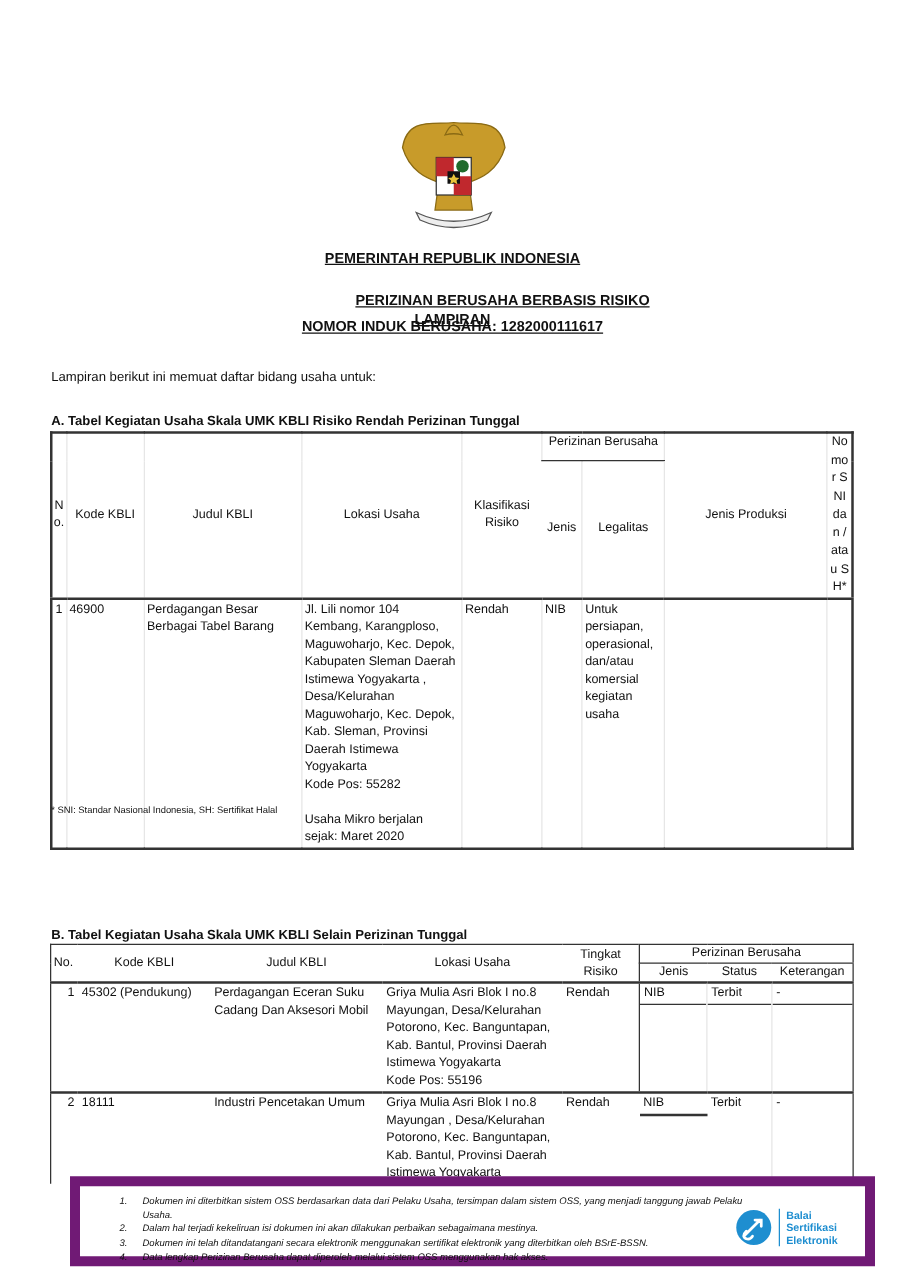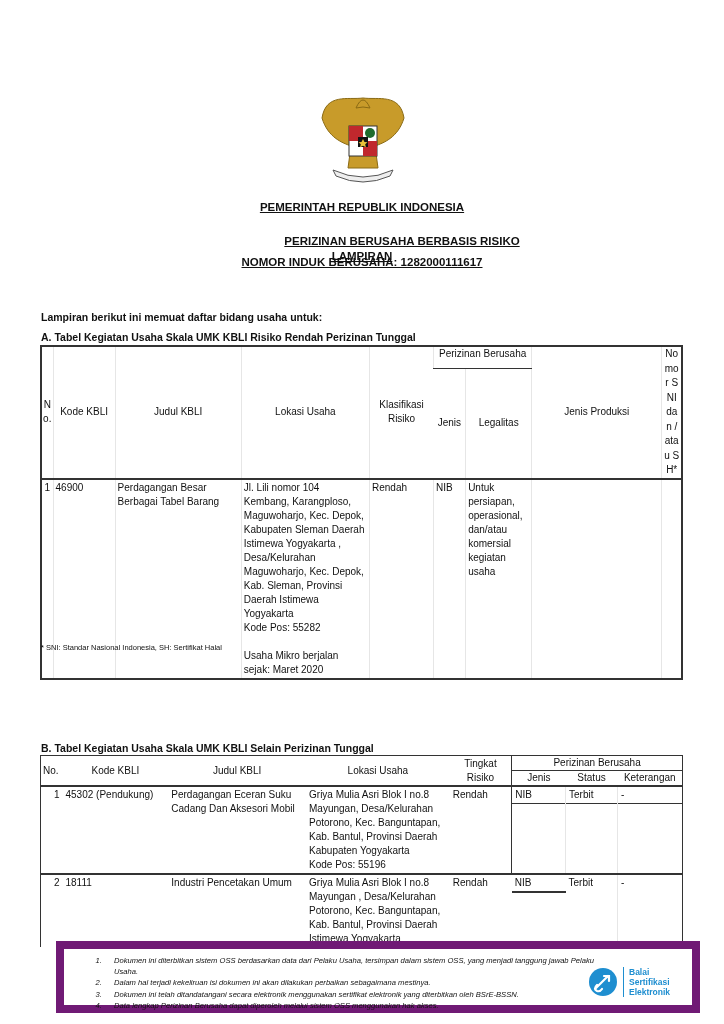--- a/index.html
+++ b/index.html
@@ -1,20 +1,20 @@
 <!DOCTYPE html>
 <html><head>
 <meta charset="utf-8">
 <style>
   html,body{margin:0;padding:0;background:#fff;}
   body{width:724px;height:1024px;position:relative;overflow:hidden;font-family:"Liberation Sans",sans-serif;color:#111;}
   .abs{position:absolute;}
   .emblem{left:318px;top:88px;width:90px;height:100px;}
   .hdr{left:0;width:724px;text-align:center;font-weight:bold;font-size:11.5px;text-decoration:underline;}
-  .intro{left:41px;top:311px;font-size:10.5px;font-weight:bold;}
+  .intro{left:41px;top:296px;font-size:10.5px;}
   .sec-title{font-weight:bold;font-size:10.5px;}
   table{border-collapse:collapse;font-size:10px;line-height:14px;}
   td,th{vertical-align:top;padding:1px 2px;font-weight:normal;}
   
   #tA{position:absolute;left:40px;top:345px;width:643px;height:297px;border:2px solid #333;}
   #tA th{text-align:center;vertical-align:middle;border-bottom:2px solid #333;}
   #tA td, #tA th{border-left:1px solid #e6e6e6;}
   #tA td:first-child, #tA th:first-child{border-left:none;text-align:center;}
   .sub-hdr{border-bottom:1px solid #333 !important;padding:0 !important;height:14px;}
   .narrow{font-size:10px;line-height:14.5px;word-break:break-all;padding:0 1px !important;}
@@ -133,21 +133,21 @@
   <tr>
     <th style="border-left:1px solid #333;">Jenis</th>
     <th>Status</th>
     <th>Keterangan</th>
   </tr>
   <tr>
     <td style="text-align:right;">1</td>
     <td>45302 (Pendukung)</td>
     <td>Perdagangan Eceran Suku Cadang Dan Aksesori Mobil</td>
     <td>
-      <div>Griya Mulia Asri Blok I no.8 Mayungan, Desa/Kelurahan Potorono, Kec. Banguntapan, Kab. Bantul, Provinsi Daerah Kabupaten Yogyakarta</div>
+      <div>Griya Mulia Asri Blok I no.8 Mayungan, Desa/Kelurahan Potorono, Kec. Banguntapan, Kab. Bantul, Provinsi Daerah Istimewa Yogyakarta</div>
       <div>Kode Pos: 55196</div>
     </td>
     <td>Rendah</td>
     <td class="vline" style="border-left:1px solid #333;padding:0;">
           <div class="under" style="padding:1px 3px;">NIB</div>
         </td>
     <td class="vline" style="padding:0;">
           <div class="under" style="padding:1px 3px;">Terbit</div>
         </td>
     <td class="vline" style="padding:0;border-right:1px solid #333;">

